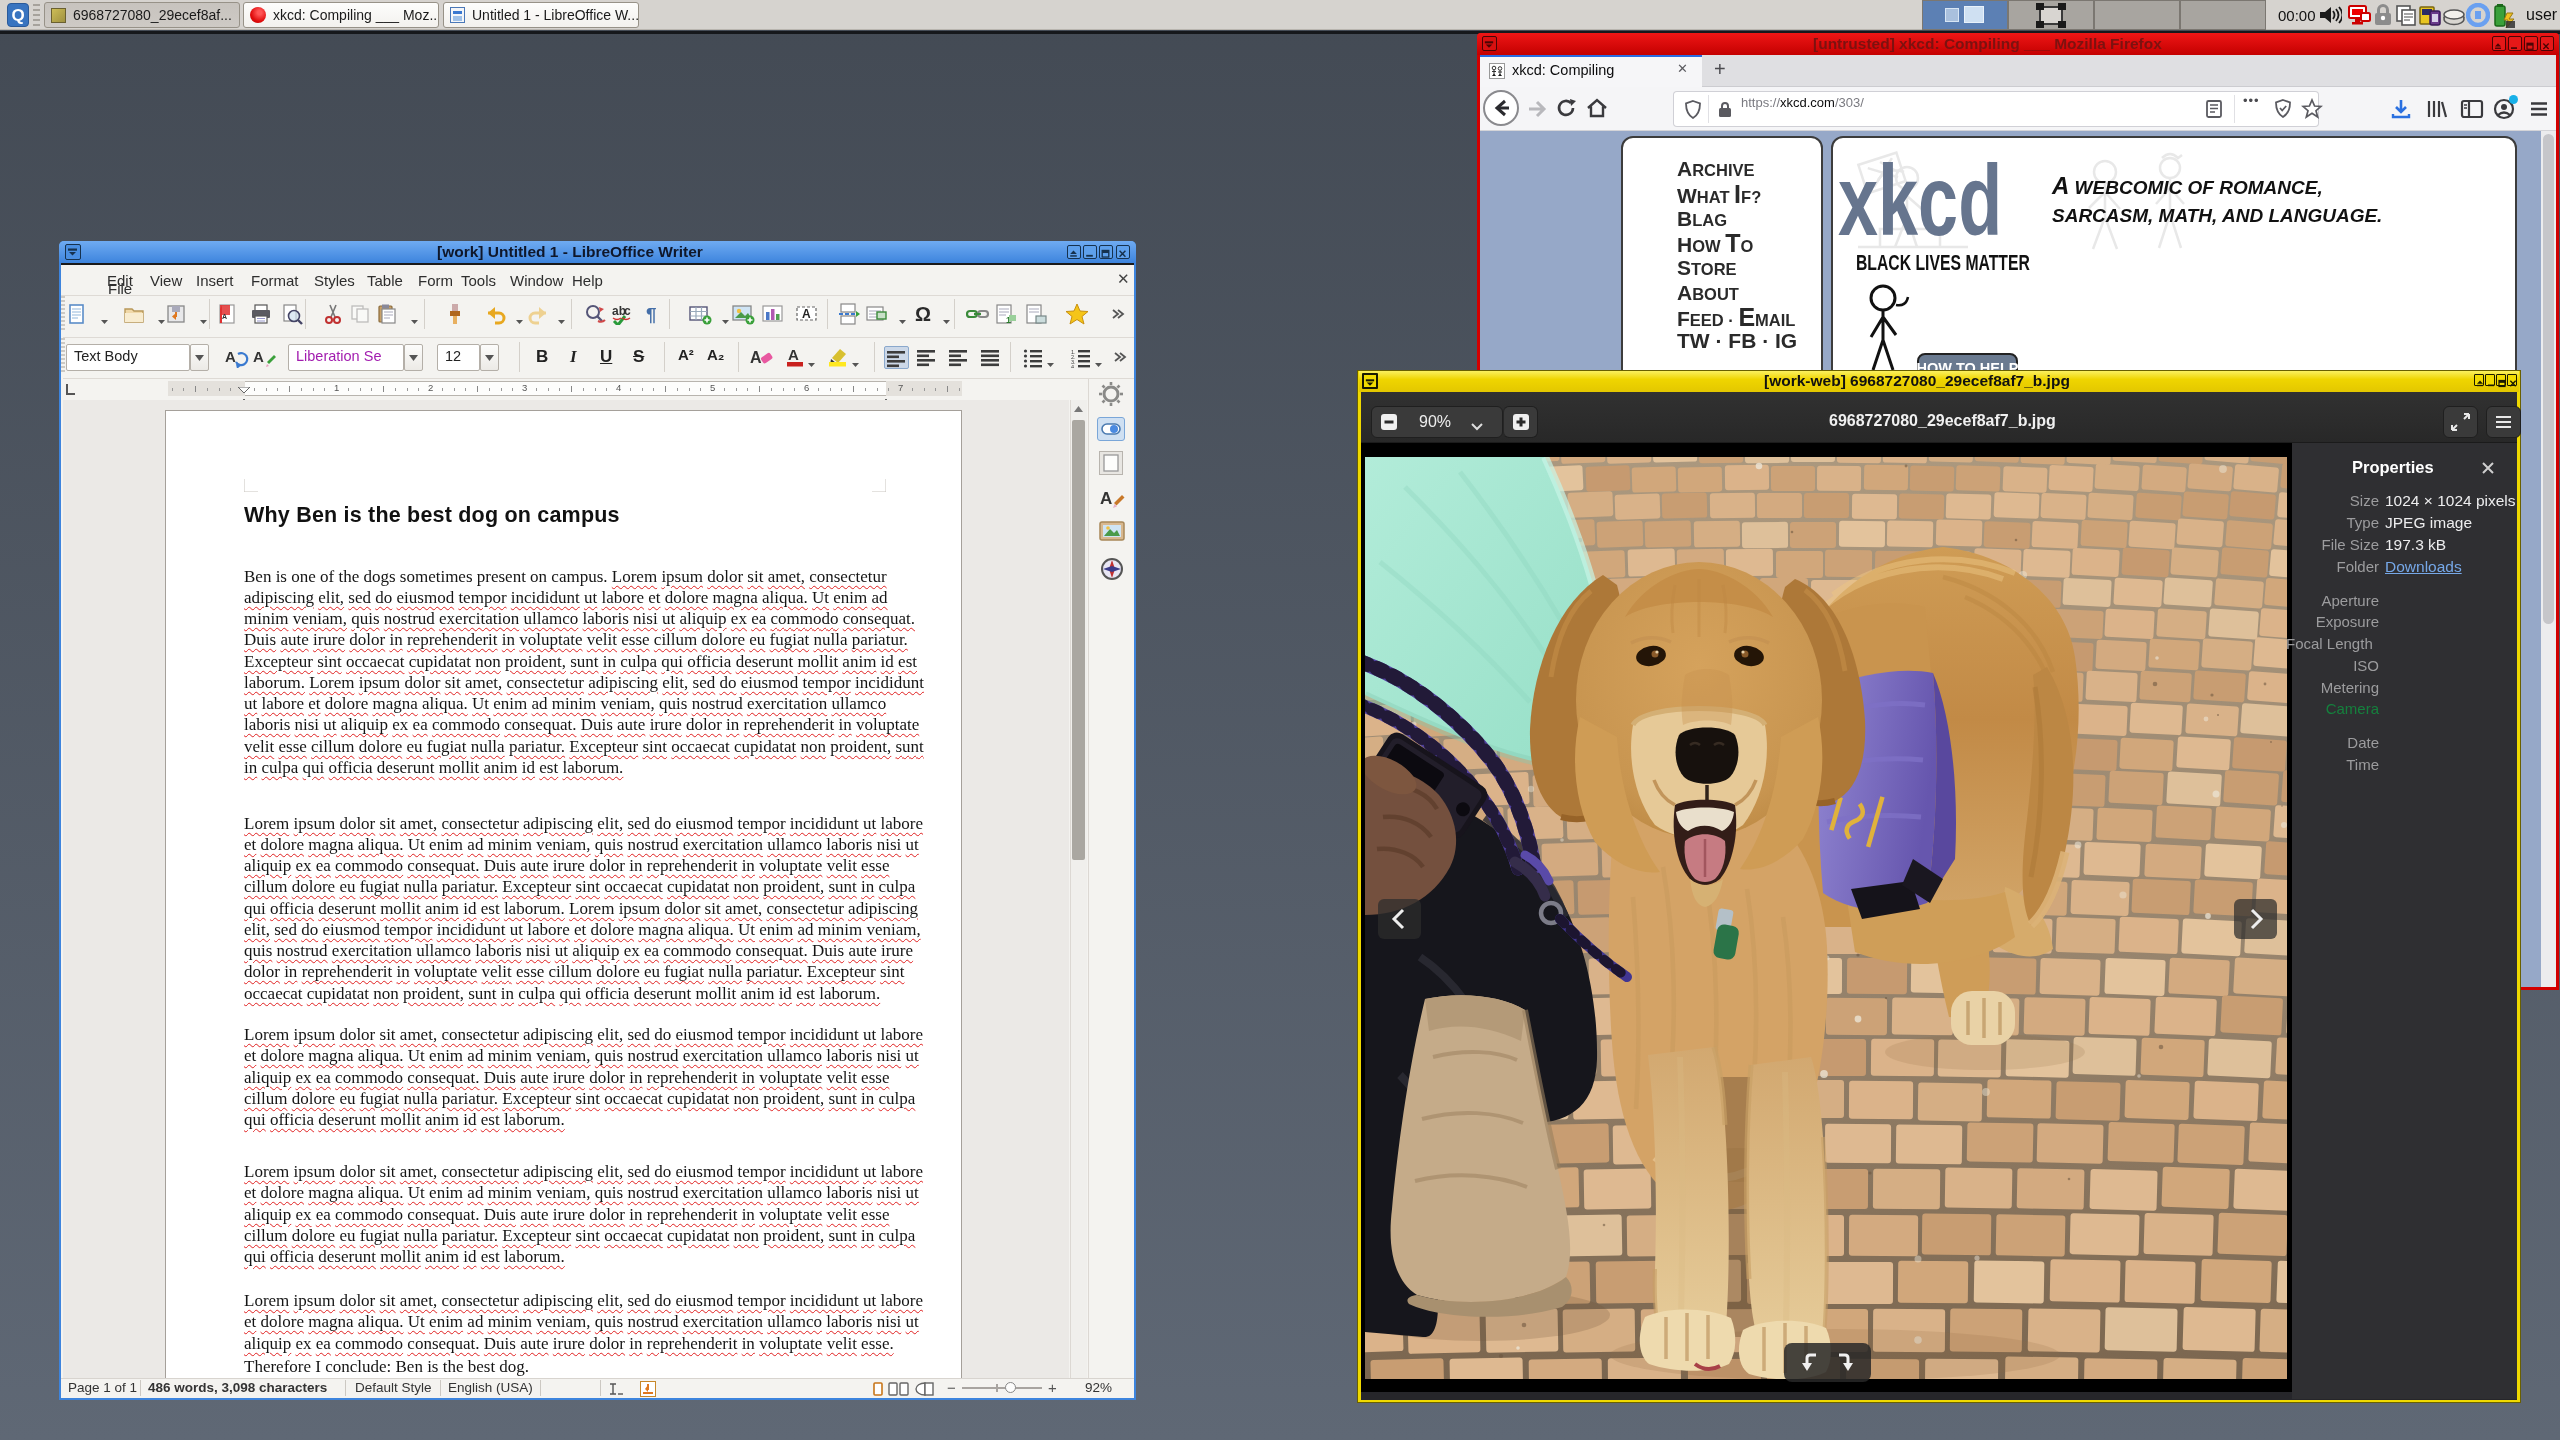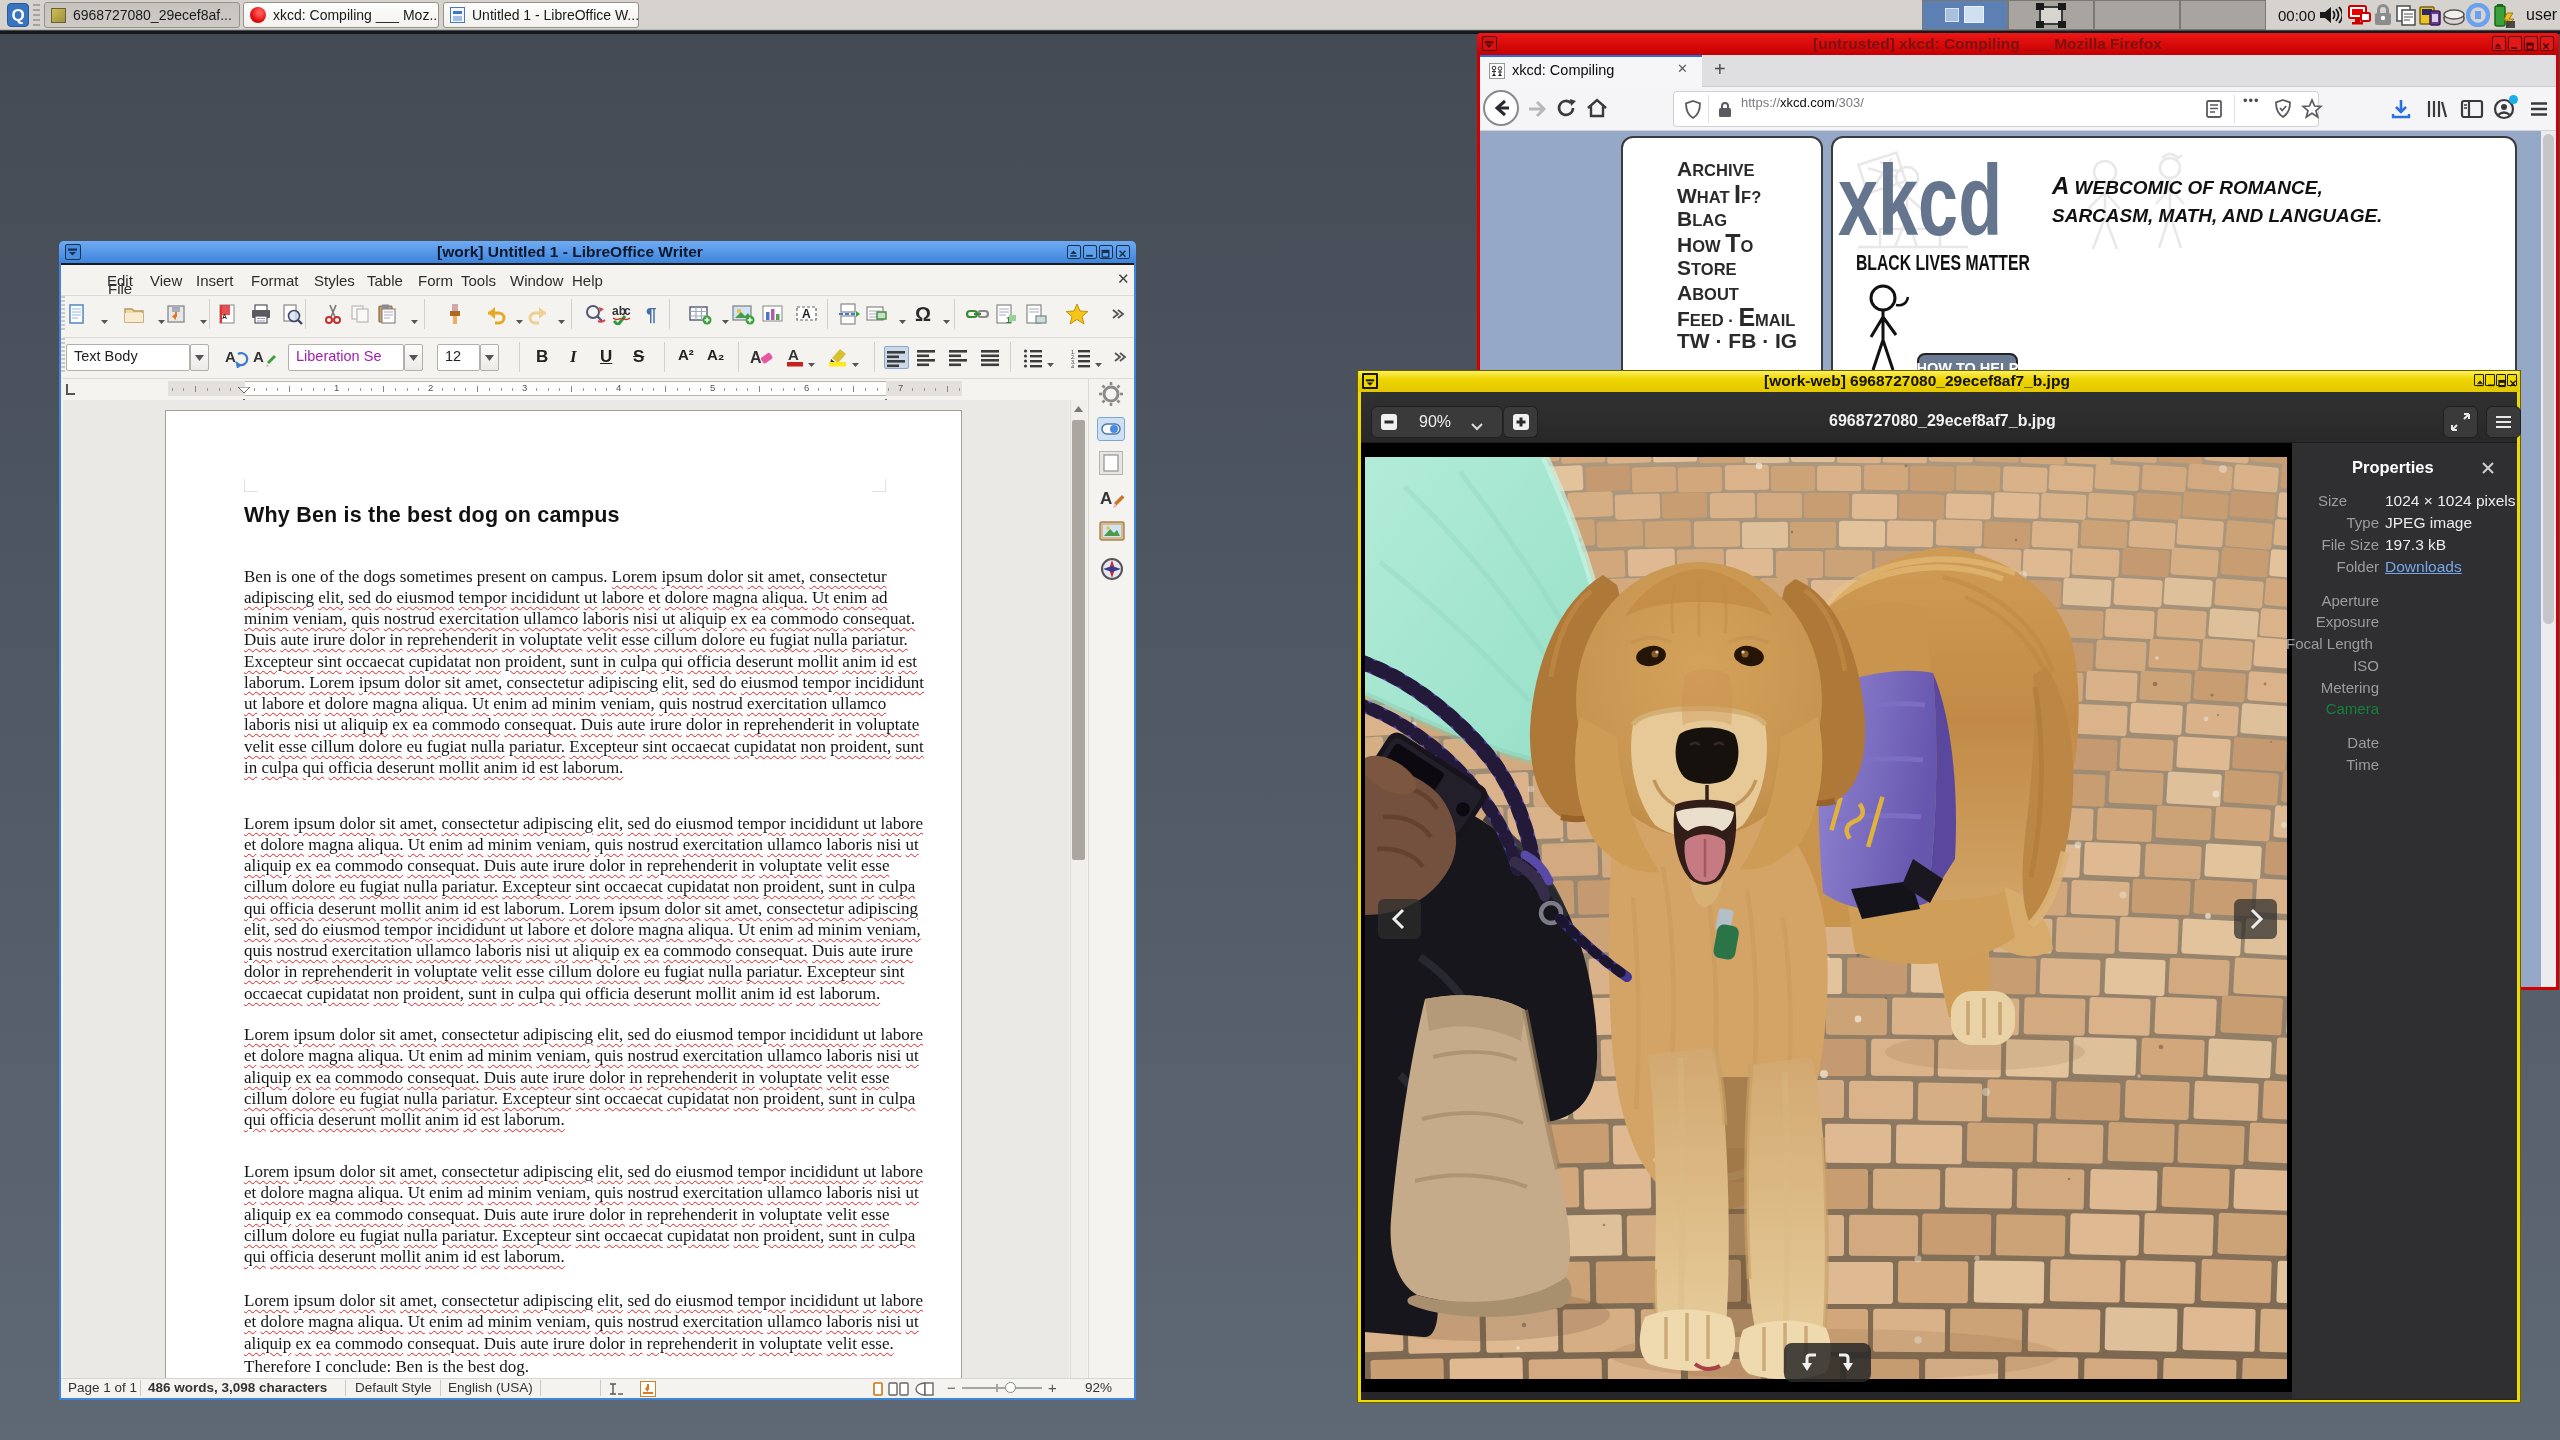--- a/index.html
+++ b/index.html
@@ -1495,21 +1495,21 @@
       <path d="M32 12 h-6 q-3 0 -3 3 v7" stroke="#f0f0f0" stroke-width="3" fill="none"></path>
       <polygon points="18,20 28,20 23,28" fill="#f0f0f0"></polygon>
       <path d="M55 12 h6 q3 0 3 3 v7" stroke="#f0f0f0" stroke-width="3" fill="none"></path>
       <polygon points="59,20 69,20 64,28" fill="#f0f0f0"></polygon>
     </svg></div>
 <div class="abs" style="left:2292px;top:443px;width:225px;height:956px;background:#2f2f32"></div>
 <div class="t" style="left:2352px;top:458px;font-size:16.5px;color:#fff;font-weight:bold;">Properties</div>
 <div class="abs" style="left:2480px;top:460px;width:16px;height:16px"><svg width="16" height="16">
       <path d="M3 3 l10 10 M13 3 l-10 10" stroke="#cfcfcf" stroke-width="2"></path>
     </svg></div>
-<div class="t" style="left:2286px;top:492px;font-size:15px;color:#9c9c9e;font-weight:normal;"><span style="display:inline-block;width:93px;text-align:center">Size</span></div>
+<div class="t" style="left:2286px;top:492px;font-size:15px;color:#9c9c9e;font-weight:normal;"><span style="display:inline-block;width:93px;text-align:right">Size</span></div>
 <div class="t" style="left:2385px;top:492px;font-size:15.5px;color:#ededee;font-weight:normal;">1024 × 1024 pixels</div>
 <div class="t" style="left:2286px;top:514px;font-size:15px;color:#9c9c9e;font-weight:normal;"><span style="display:inline-block;width:93px;text-align:right">Type</span></div>
 <div class="t" style="left:2385px;top:514px;font-size:15.5px;color:#ededee;font-weight:normal;">JPEG image</div>
 <div class="t" style="left:2286px;top:536px;font-size:15px;color:#9c9c9e;font-weight:normal;"><span style="display:inline-block;width:93px;text-align:right">File Size</span></div>
 <div class="t" style="left:2385px;top:536px;font-size:15.5px;color:#ededee;font-weight:normal;">197.3 kB</div>
 <div class="t" style="left:2286px;top:558px;font-size:15px;color:#9c9c9e;font-weight:normal;"><span style="display:inline-block;width:93px;text-align:right">Folder</span></div>
 <div class="t" style="left:2385px;top:558px;font-size:15.5px;color:#ededee;font-weight:normal;"><span style="color:#76a8e8;text-decoration:underline">Downloads</span></div>
 <div class="t" style="left:2286px;top:592px;font-size:15px;color:#9c9c9e;font-weight:normal;"><span style="display:inline-block;width:93px;text-align:right">Aperture</span></div>
 <div class="t" style="left:2286px;top:613px;font-size:15px;color:#9c9c9e;font-weight:normal;"><span style="display:inline-block;width:93px;text-align:right">Exposure</span></div>
 <div class="t" style="left:2286px;top:635px;font-size:15px;color:#9c9c9e;font-weight:normal;"><span style="display:inline-block;width:93px;text-align:left">Focal Length</span></div>

